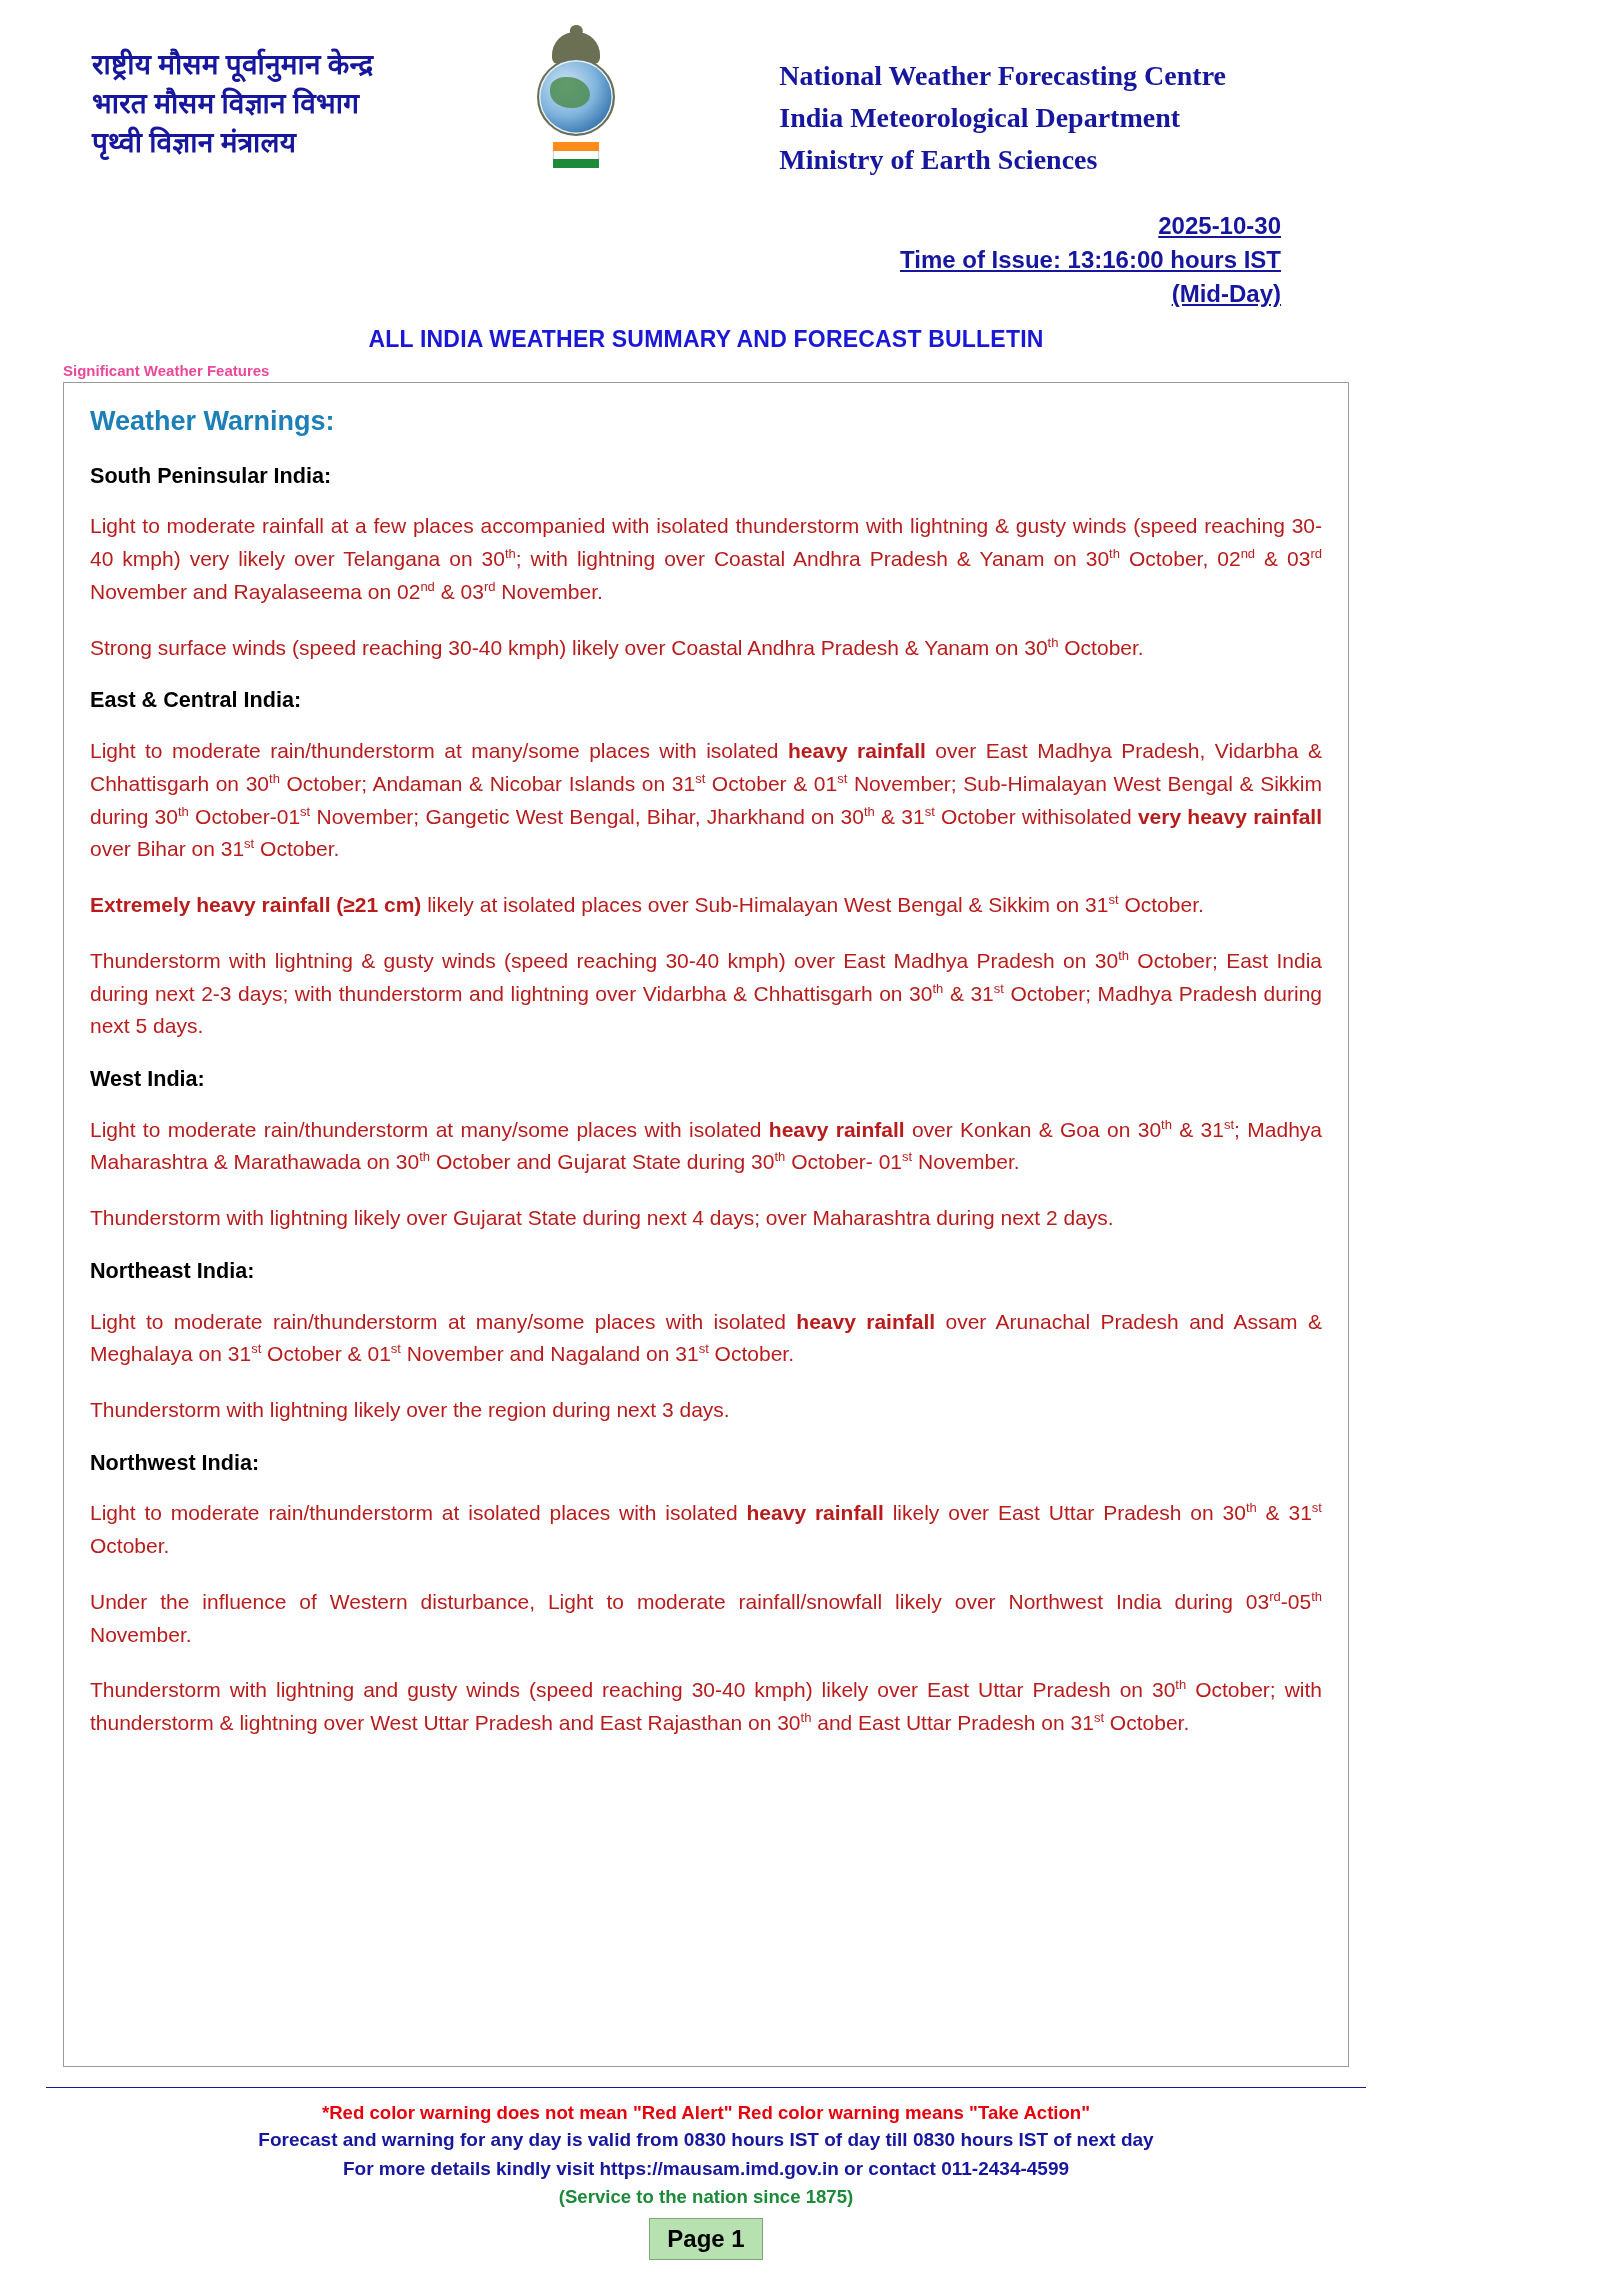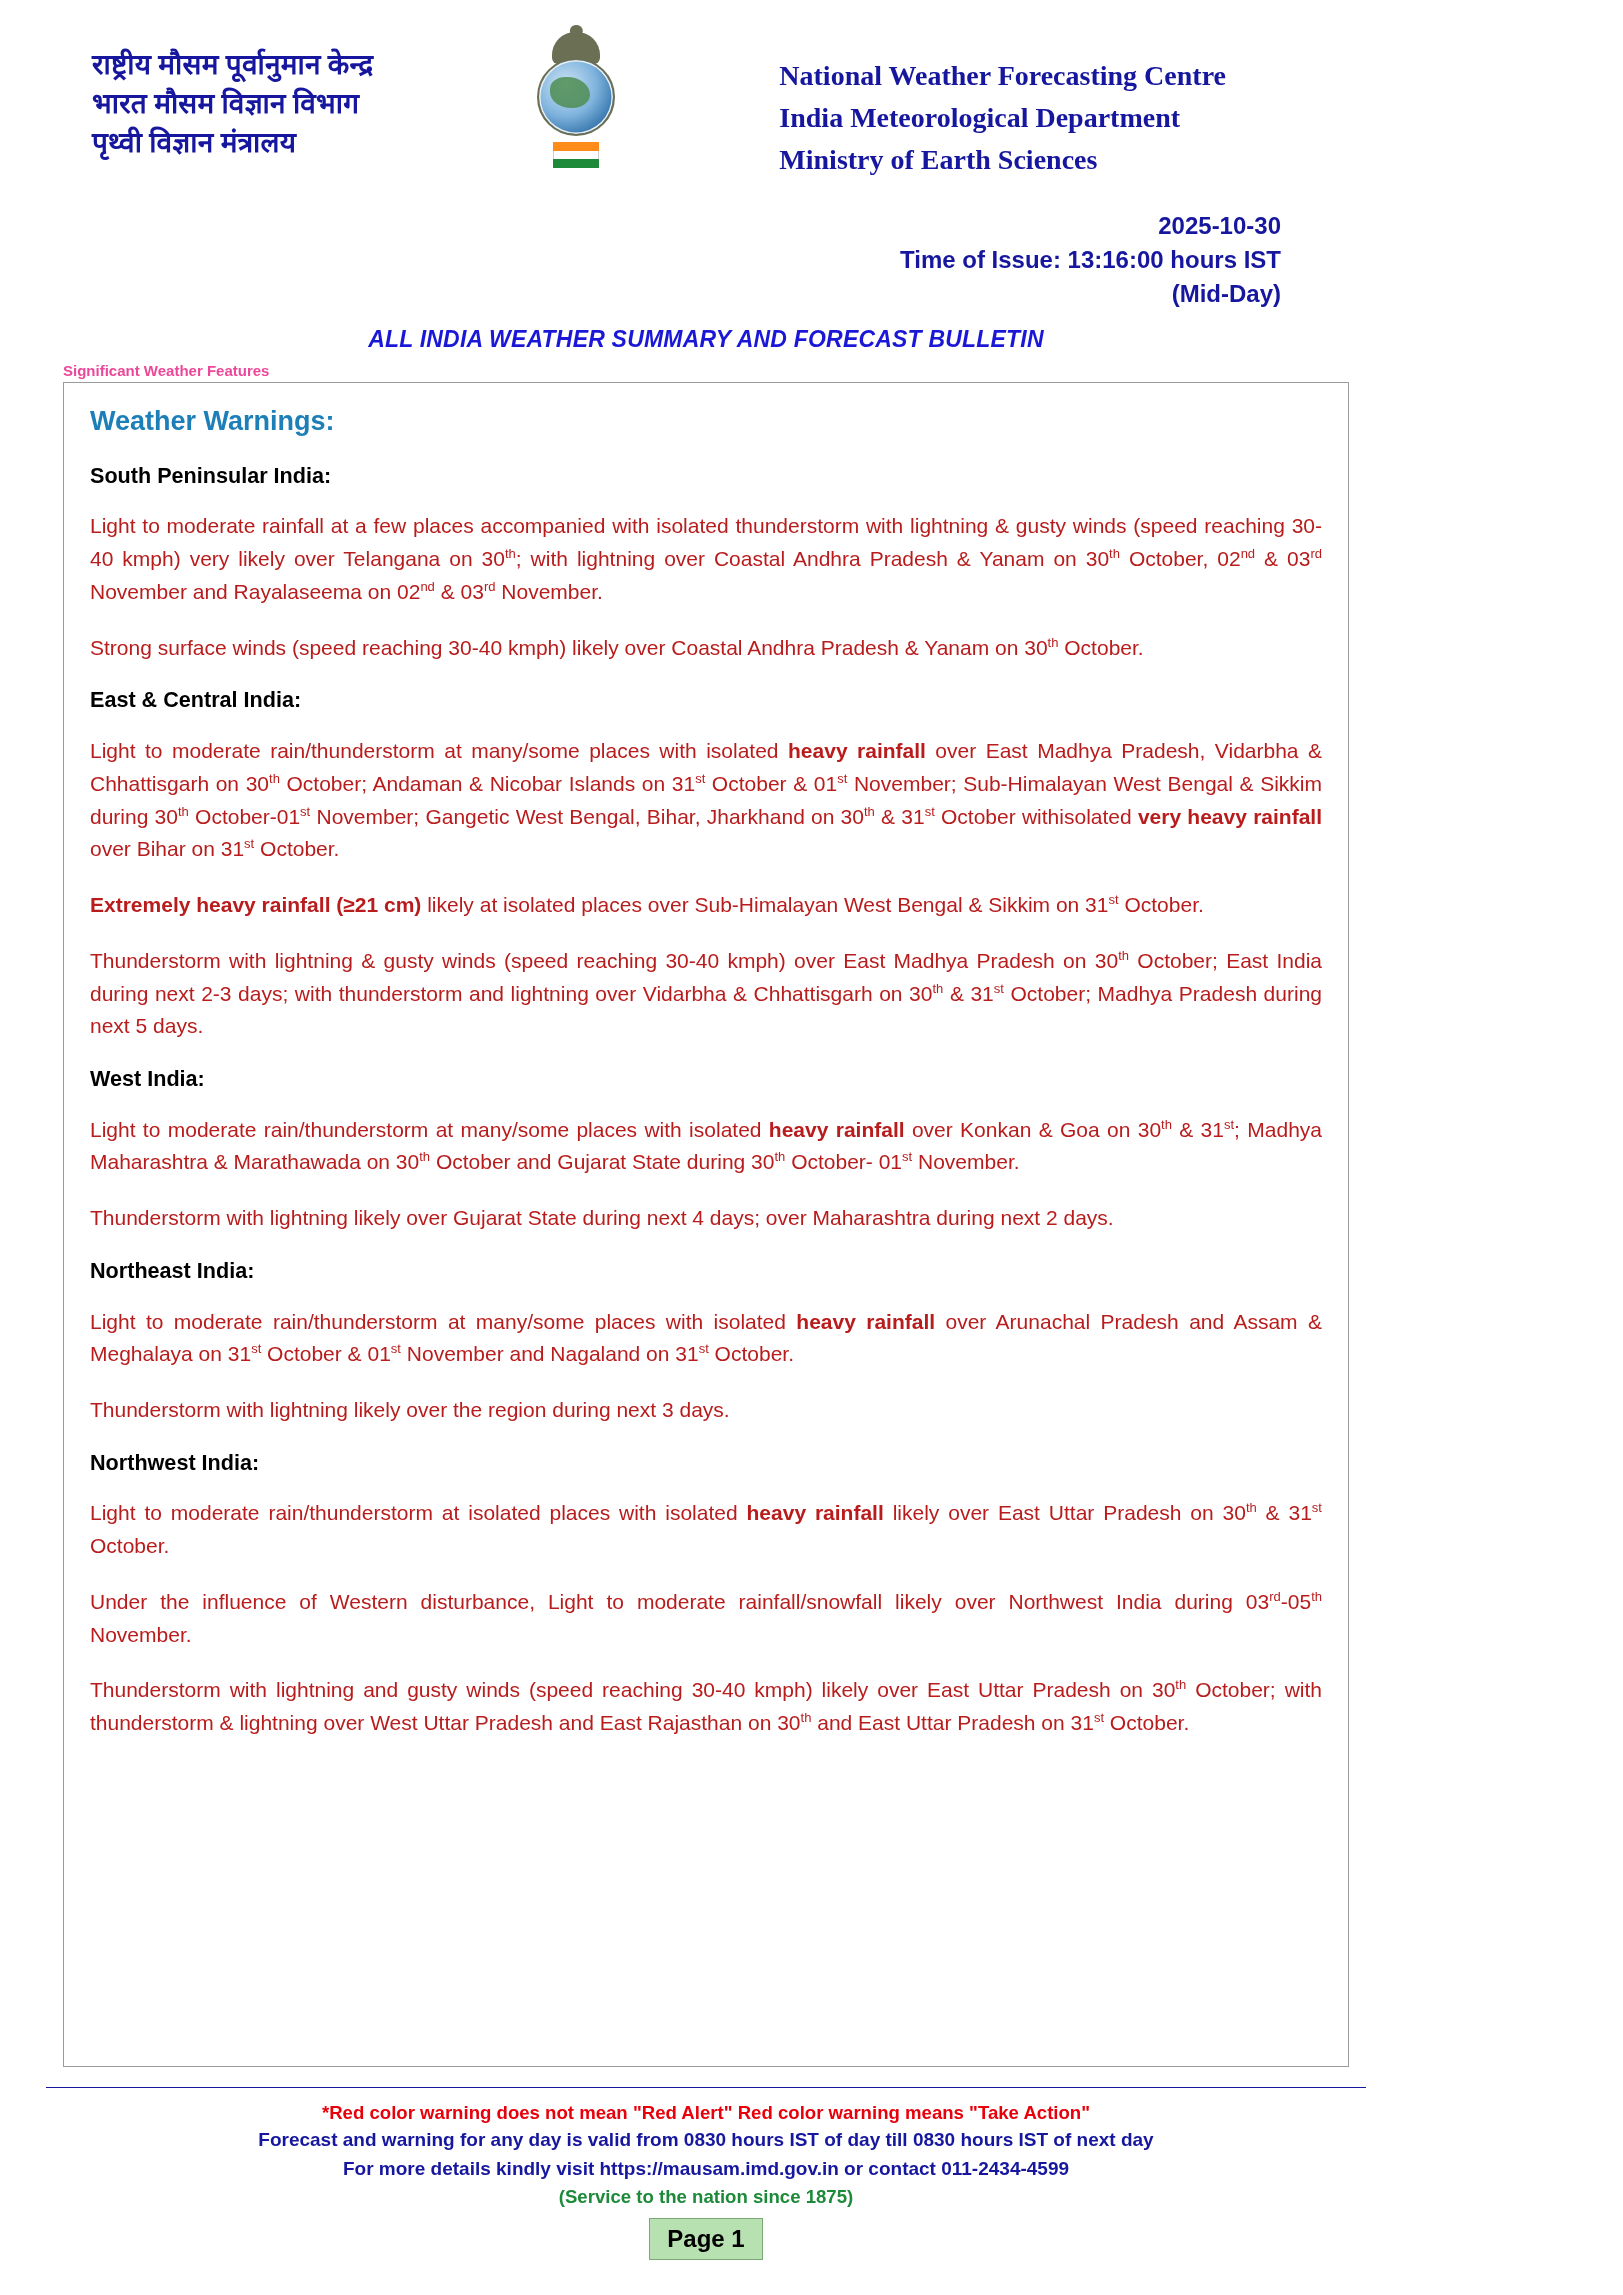--- a/index.html
+++ b/index.html
@@ -113,30 +113,30 @@
   }
 
   .issue-block {
     text-align: right;
     color: #16179e;
     font-weight: bold;
     font-size: 24px;
     line-height: 1.42;
     padding: 28px 85px 0 0;
     font-family: "Liberation Sans", sans-serif;
+    text-decoration: underline;
   }
 
   .bulletin-title {
     text-align: center;
     color: #1a18d6;
     font-weight: bold;
     font-size: 23px;
     padding: 14px 0 4.6px 0;
     letter-spacing: 0.2px;
-    font-style: italic;
   }
 
   .sig-features {
     color: #ec4899;
     font-weight: bold;
     font-size: 15px;
     padding: 4.6px 0 3.1px 17px;
   }
 
   

